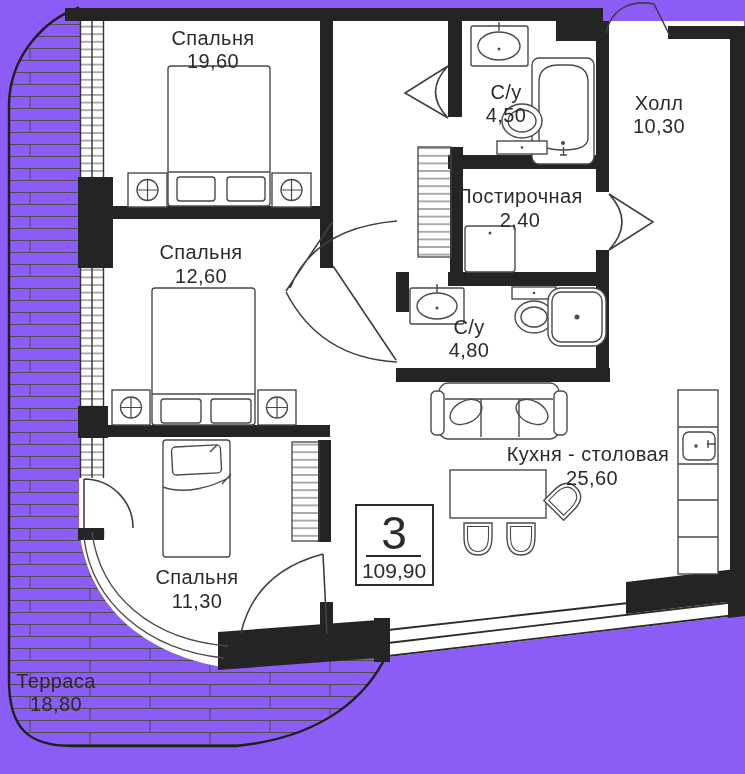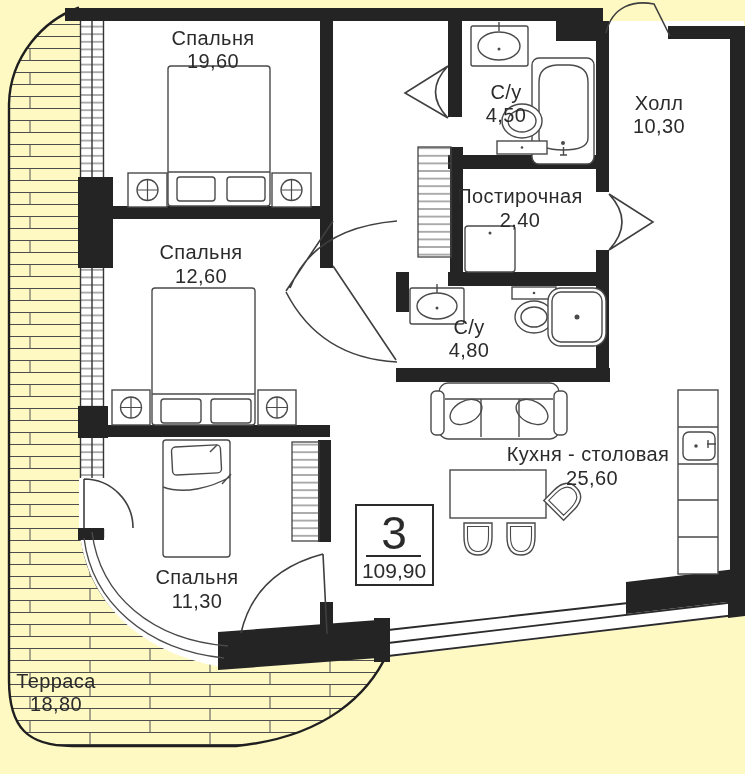--- a/index.html
+++ b/index.html
@@ -1,16 +1,16 @@
 <!DOCTYPE html>
 <html><head>
 <meta charset="utf-8">
 <style>
   html,body{margin:0;padding:0;background:#ffffff;}
-  .stage{width:745px;height:774px;position:relative;background:#fef9c3;}
+  .stage{width:745px;height:774px;position:relative;background:#8b5cf6;}
   svg{display:block;}
   text{font-family:"Liberation Sans","DejaVu Sans",sans-serif;fill:#2b2b2b;}
   .room-label{font-size:20px;letter-spacing:0.4px;text-anchor:middle;font-weight:500;}
   .big-num{font-size:46px;text-anchor:middle;font-weight:500;}
   .total-num{font-size:21px;text-anchor:middle;font-weight:500;}
   .wall{fill:#242424;stroke:none;}
   .thin{stroke:#3f3f3f;stroke-width:1.6;fill:none;}
   .furn{stroke:#4a4a4a;stroke-width:1.4;fill:#ffffff;}
   .furnline{stroke:#4a4a4a;stroke-width:1.4;fill:none;}
 </style>

